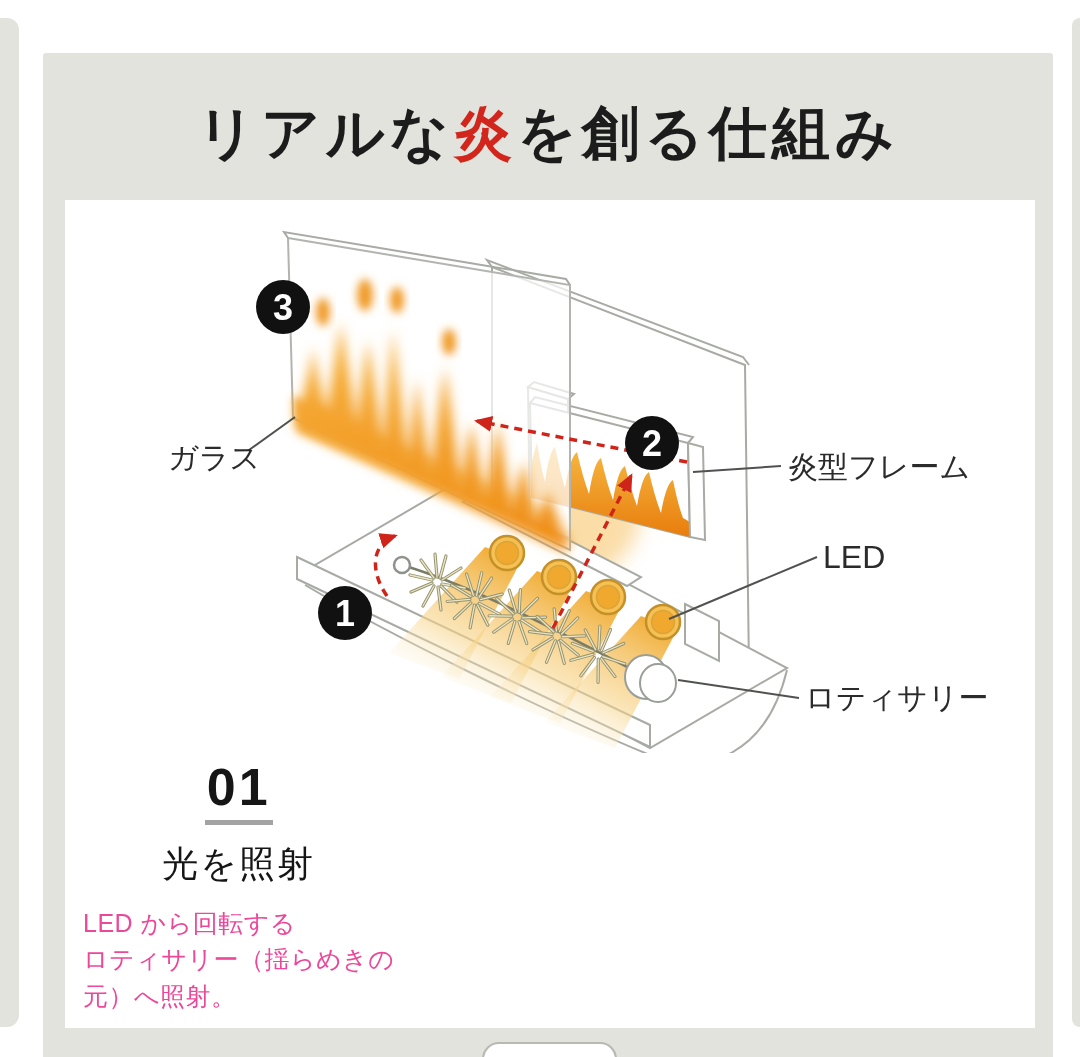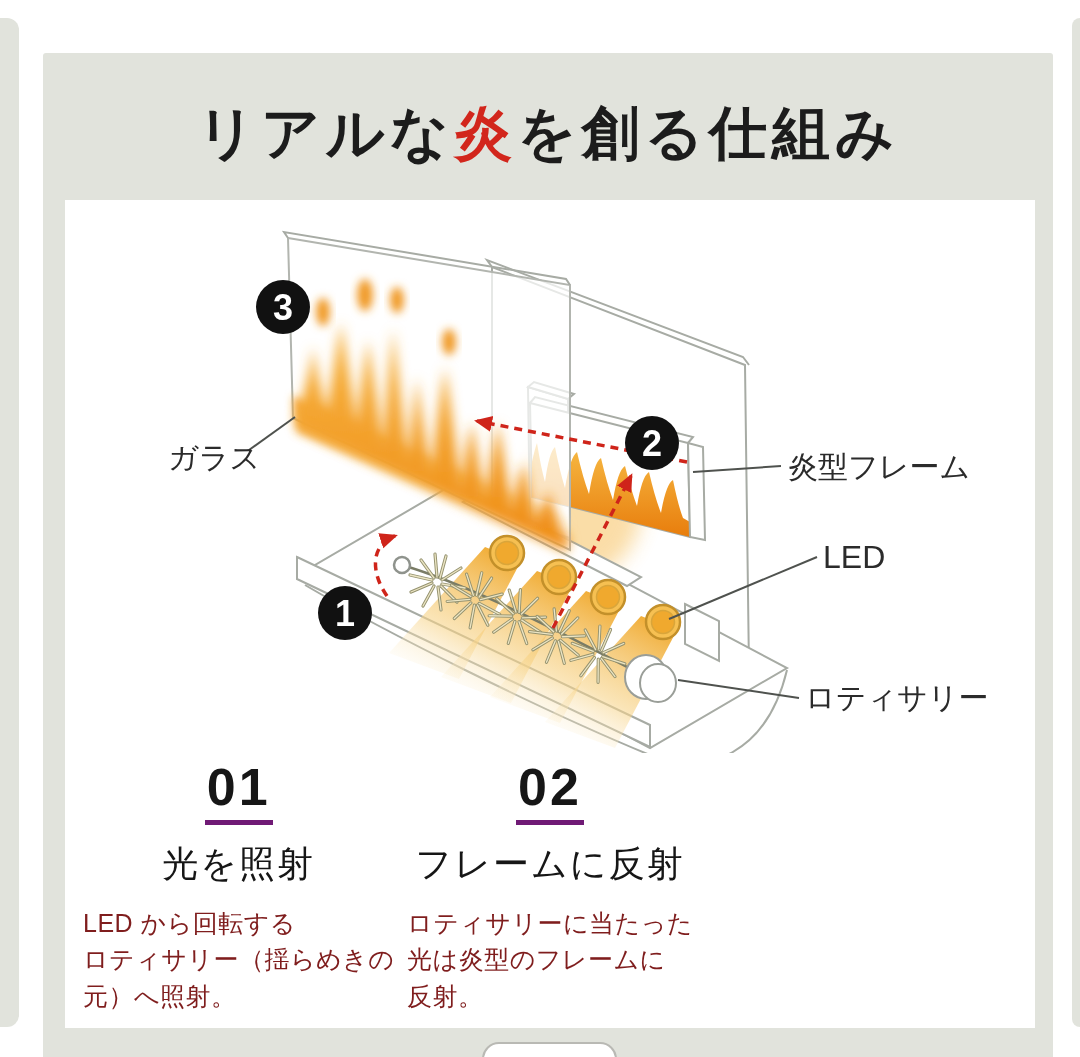--- a/index.html
+++ b/index.html
@@ -47,28 +47,28 @@
   
   .steps{
     position:absolute;left:0;top:553px;width:100%;height:275px;
     display:grid;grid-template-columns:1fr 1fr 1fr;
     padding:0 18px;box-sizing:border-box;
   }
   .step{text-align:center;}
   .step-number{
     display:inline-block;margin-top:8px;
     font-size:52px;font-weight:700;letter-spacing:3px;line-height:1;
-    padding:0 2px 7px 2px;border-bottom:5px solid #701a75;color:#161616;
+    padding:0 2px 7px 2px;border-bottom:5px solid #a3a3a3;color:#161616;
   }
   .step-title{
     margin:15px 0 0 0;font-size:36px;font-weight:400;letter-spacing:2px;color:#161616;
   }
   .step-body{
     display:inline-block;margin:16px 0 0 0;text-align:left;
-    font-size:25px;line-height:1.45;letter-spacing:0.5px;color:#7f1d1d;
+    font-size:25px;line-height:1.45;letter-spacing:0.5px;color:#ec4899;
     white-space:pre-line;
   }
   
   .pill{
     position:absolute;left:482px;top:1042px;width:135px;height:34px;
     background:#ffffff;border:2px solid #b9b9b4;border-radius:17px;
     box-sizing:border-box;
   }
 </style>
 </head>
@@ -269,25 +269,18 @@
     </svg>
 
     <div class="steps">
       <section class="step">
         <div class="step-number">01</div>
         <h2 class="step-title">光を照射</h2>
         <p class="step-body">LED から回転する
 ロティサリー（揺らめきの
 元）へ照射。</p>
       </section>
-      <section class="step">
-        <div class="step-number">02</div>
-        <h2 class="step-title">フレームに反射</h2>
-        <p class="step-body">ロティサリーに当たった
-光は炎型のフレームに
-反射。</p>
-      </section>
     </div>
 
   </div>
 </div>
 
 <div class="pill"></div>
 
 </body></html>

